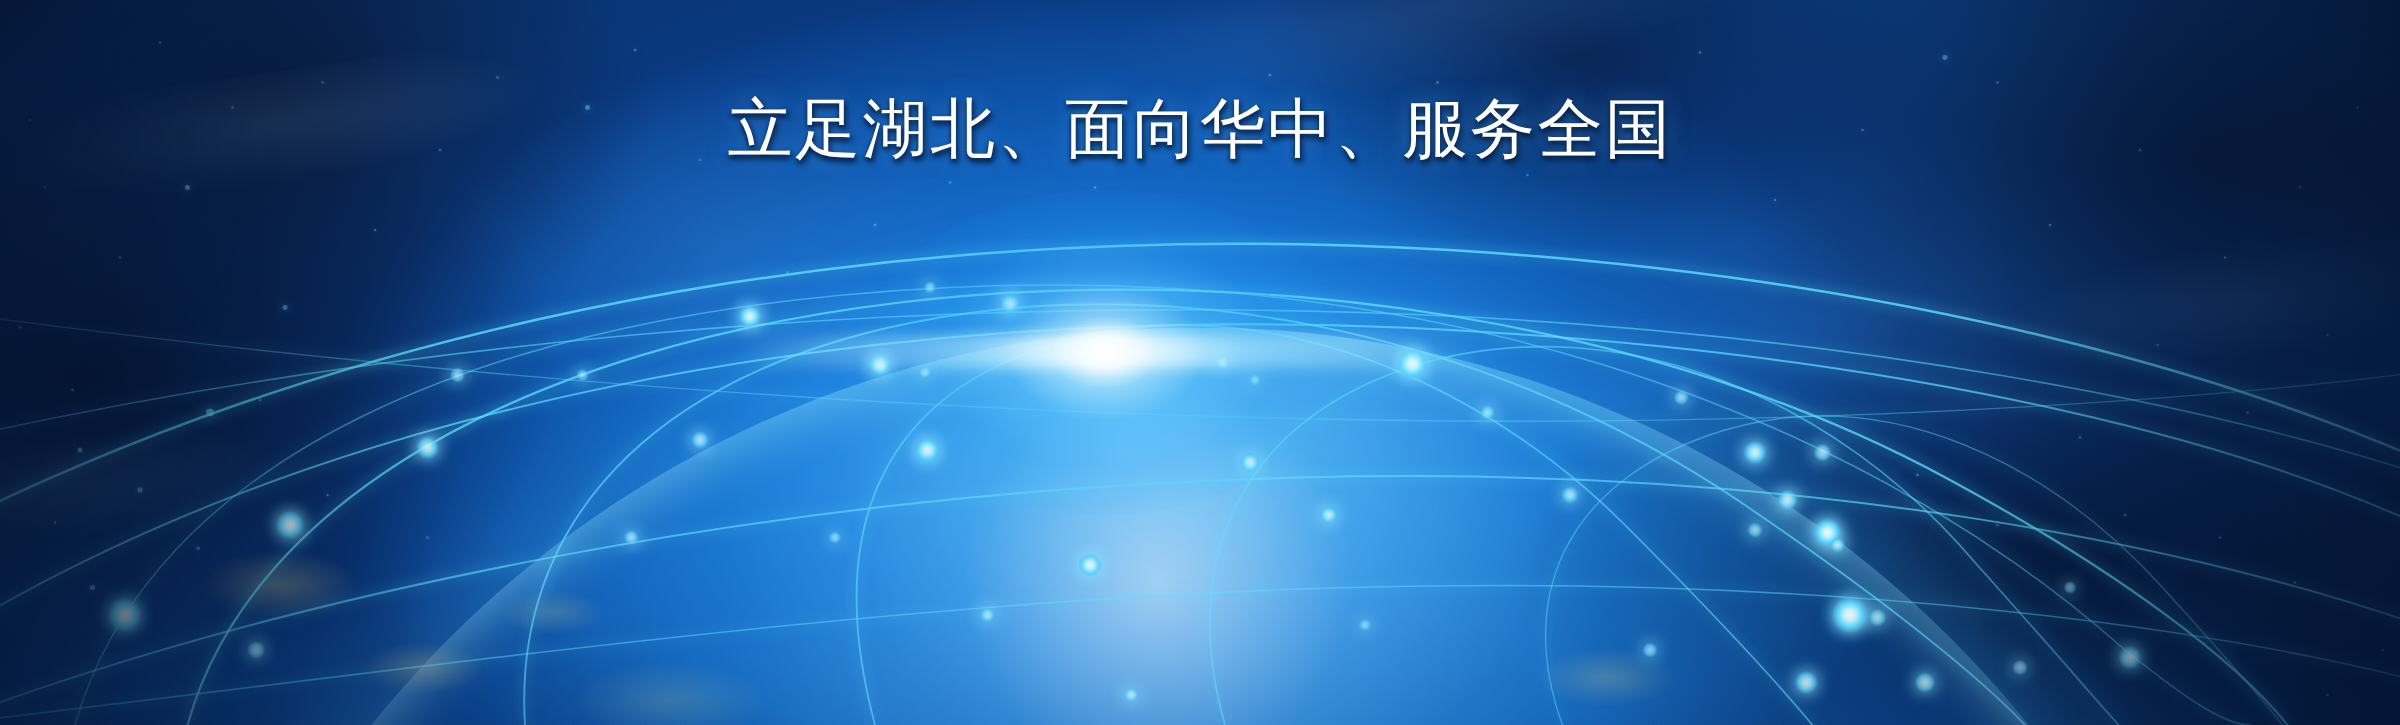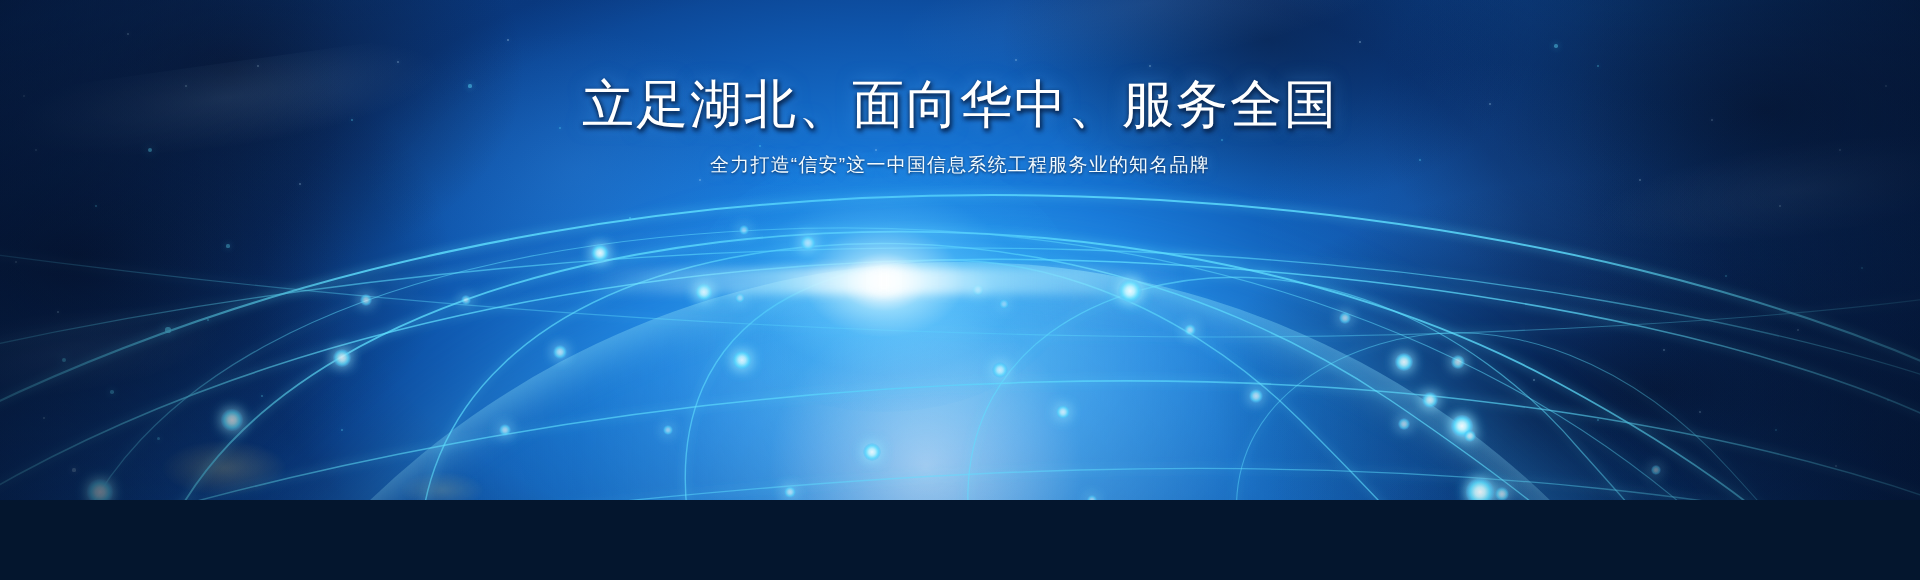--- a/index.html
+++ b/index.html
@@ -3,21 +3,21 @@
 <meta charset="utf-8">
 <style>
   html, body {
     margin: 0;
     padding: 0;
     background: #04162e;
   }
   #banner {
     position: relative;
     width: 1920px;
-    height: 500px;
+    height: 580px;
     overflow: hidden;
     font-family: "Liberation Sans", "DejaVu Sans", sans-serif;
     background: #404040;
   }
 
   
   .layer { position: absolute; inset: 0; pointer-events: none; }
 
   #bg-base {
     background:
@@ -334,16 +334,15 @@
         <circle cx="1320" cy="520" r="6" fill="url(#nodeFill)" fill-opacity="0.5"></circle>
         <circle cx="1092" cy="500" r="5" fill="url(#nodeFill)" fill-opacity="0.45"></circle>
       </g>
   </svg>
 
   <div id="flare"></div>
   <div class="layer" id="bg-vignette"></div>
 
   <div id="copy">
     <h1 id="headline">立足湖北、面向华中、服务全国</h1>
-    <p id="subline">全力打造“信安”这一中国信息系统工程服务业的知名品牌</p>
   </div>
 
 </div>
 
 </body></html>

